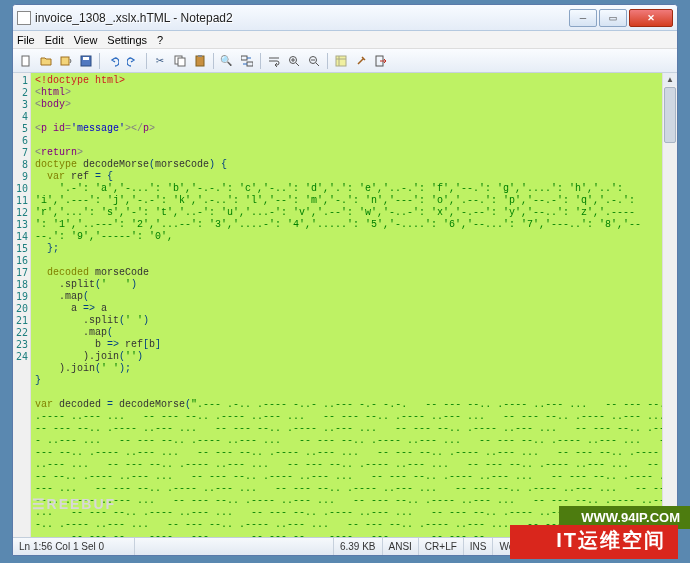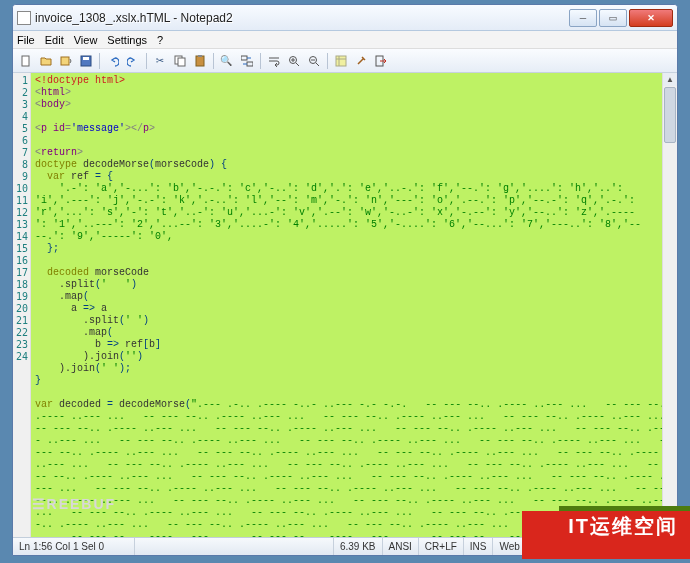--- a/index.html
+++ b/index.html
@@ -20,21 +20,21 @@
 .editor { flex:1; display:flex; background:#bef264; overflow:hidden; position:relative; min-height:0; }
 .gutter { width:18px; background:#f0f0f0; border-right:1px solid #e0e0e0; font-family:Consolas,monospace; font-size:10px; color:#208080; text-align:right; padding:2px 2px 0 0; line-height:12px; }
 .code { flex:1; font-family:Consolas,"Courier New",monospace; font-size:10px; line-height:12px; padding:2px 0 0 4px; overflow:hidden; white-space:pre; color:#333; position:relative; }
 .c-gray{color:#808080}.c-blue{color:#0000cc}.c-red{color:#cc2020}.c-green{color:#008000}.c-olive{color:#808000}.c-purple{color:#800080}.c-dkblue{color:#004080}
 .morse-block { color:#008000; word-break:break-all; white-space:pre-wrap; padding-right:34px; }
 .statusbar { height:18px; background:linear-gradient(#f6f9fc,#e2e9f2); border-top:1px solid #c2cedb; display:flex; align-items:center; font-size:10px; color:#333; }
 .statusbar .cell { padding:0 6px; border-right:1px solid #c6d0dc; height:100%; display:flex; align-items:center; }
 .statusbar .spacer { flex:1; }
 .wm-logo { position:absolute; left:32px; bottom:51px; color:#d8d8d8; font-weight:900; font-size:14px; letter-spacing:2px; font-family:Liberation Sans, sans-serif; pointer-events:none; }
 .wm-url { position:absolute; right:0; bottom:34px; background:#4d7c0f; color:#fff; font-weight:bold; font-size:13px; padding:4px 10px 4px 22px; font-family:Arial; }
-.wm-brand { position:absolute; right:0; bottom:4px; background:#d9261c; color:#fff; font-weight:900; font-size:20px; padding:2px 12px 19px 46px; font-family:SimHei,Arial; letter-spacing:2px;margin-left:44px; }
+.wm-brand { position:absolute; right:12px; bottom:4px; background:#d9261c; color:#fff; font-weight:900; font-size:20px; padding:2px 12px 5px 46px; font-family:SimHei,Arial; letter-spacing:2px;margin-left:44px; }
 .scrollbar { position:absolute; right:0; top:0; bottom:0; width:15px; background:#f0f0f0; border-left:1px solid #ddd; }
 .scrollbar .thumb { position:absolute; left:1px; right:1px; top:14px; height:56px; background:#cfd7e2; border:1px solid #a8b4c4; border-radius:2px; }
 .scrollbar .arr { position:absolute; left:0; right:0; height:13px; background:#e8edf3; font-size:8px; text-align:center; line-height:13px; color:#555; }
 .scrollbar .arr.up{top:0}.scrollbar .arr.dn{bottom:0}
 </style>
 </head>
 <body>
 
 <div class="window">
   <div class="titlebar">

